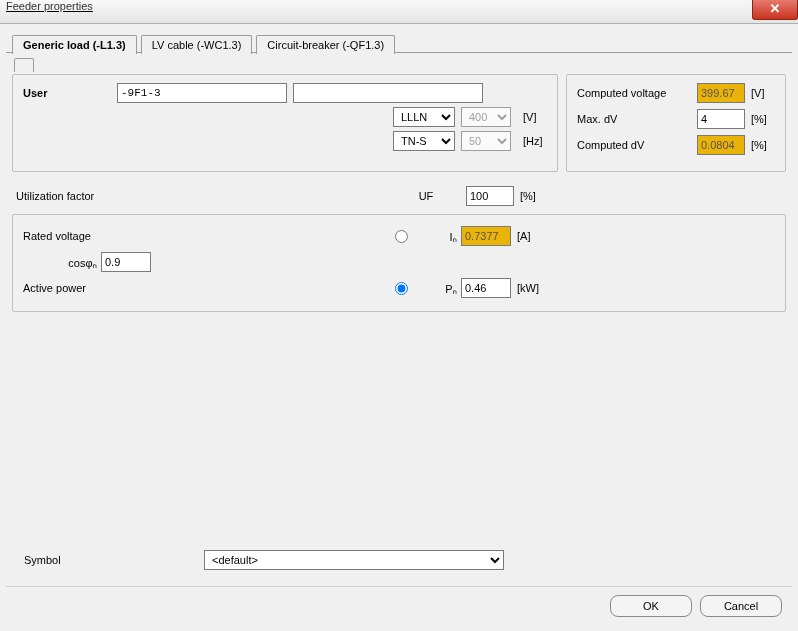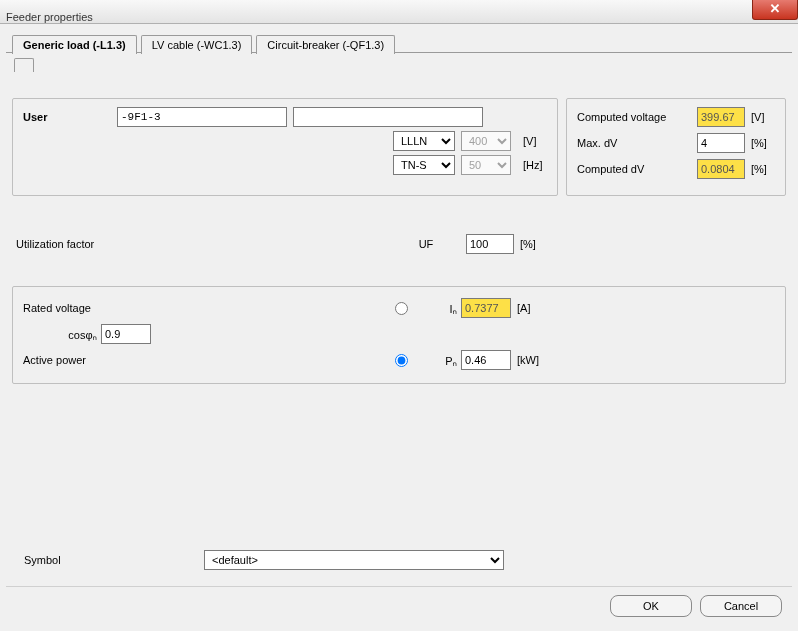--- a/index.html
+++ b/index.html
@@ -10,23 +10,24 @@
     background: #f0f0f0;
     width: 798px;
     height: 631px;
     overflow: hidden;
   }
   .titlebar {
     background: linear-gradient(to bottom, #f8f8f8, #e4e4e4);
     border-bottom: 1px solid #b0b0b0;
     height: 24px;
     display: flex;
-    align-items: flex-end;
+    align-items: flex-start;
     padding-left: 6px;
     position: relative;
+    text-decoration: underline;
   }
   .titlebar-text { color: #333; }
   .close-btn {
     position: absolute;
     right: 0; top: 0;
     width: 46px; height: 20px;
     background: linear-gradient(to bottom, #e67a6f, #c83420);
     border: 1px solid #8a2515;
     border-top: none;
     border-bottom-left-radius: 3px;
@@ -76,21 +77,21 @@
   .lbl { color: #000; }
   .lbl-user { font-weight: bold; width: 94px; }
   input.text, select.select {
     font-family: inherit;
     font-size: 11px;
     border: 1px solid #7a7a7a;
     background: #fff;
     height: 20px;
     padding: 1px 3px;
   }
-  input.ro { background: #fde047; color: #555; }
+  input.ro { background: #eab308; color: #555; }
   select.select { height: 20px; }
   .unit { margin-left: 6px; width: 24px; }
   .top-row { display: flex; gap: 8px; align-items: stretch; }
   .top-left { flex: 1; }
   .top-right { width: 220px; }
   .top-right .kv { display: flex; align-items: center; margin-bottom: 6px; }
   .top-right .kv .k { flex: 1; }
   .top-right .kv .v { width: 48px; }
   .util-row { display:flex; align-items:center; margin: 6px 0 8px 0; padding: 0 4px; }
   .util-row .lbl { width: 380px; }
@@ -139,21 +140,21 @@
 </div>
 
 <div class="content">
   <div class="tabs">
     <div class="tab active"><span>Generic load (-L1.3)</span></div>
     <div class="tab"><span>LV cable (-WC1.3)</span></div>
     <div class="tab"><span>Circuit-breaker (-QF1.3)</span></div>
   </div>
   <div class="tabbar-line"></div>
 
-  <div class="panel-body" style="display:flex;flex-direction:column;gap:24px;">
+  <div class="panel-body" style="display:flex;flex-direction:column;">
     <div><span class="doc-icon"></span></div>
 
     <div class="top-row">
       <div class="group top-left">
         <div class="inner-line1">
           <span class="lbl lbl-user">User</span>
           <input class="text" style="width: 170px; font-family: Liberation Mono, monospace;" value="-9F1-3">
           <span style="width:6px"></span>
           <input class="text" style="width: 190px;" value="">
         </div>

